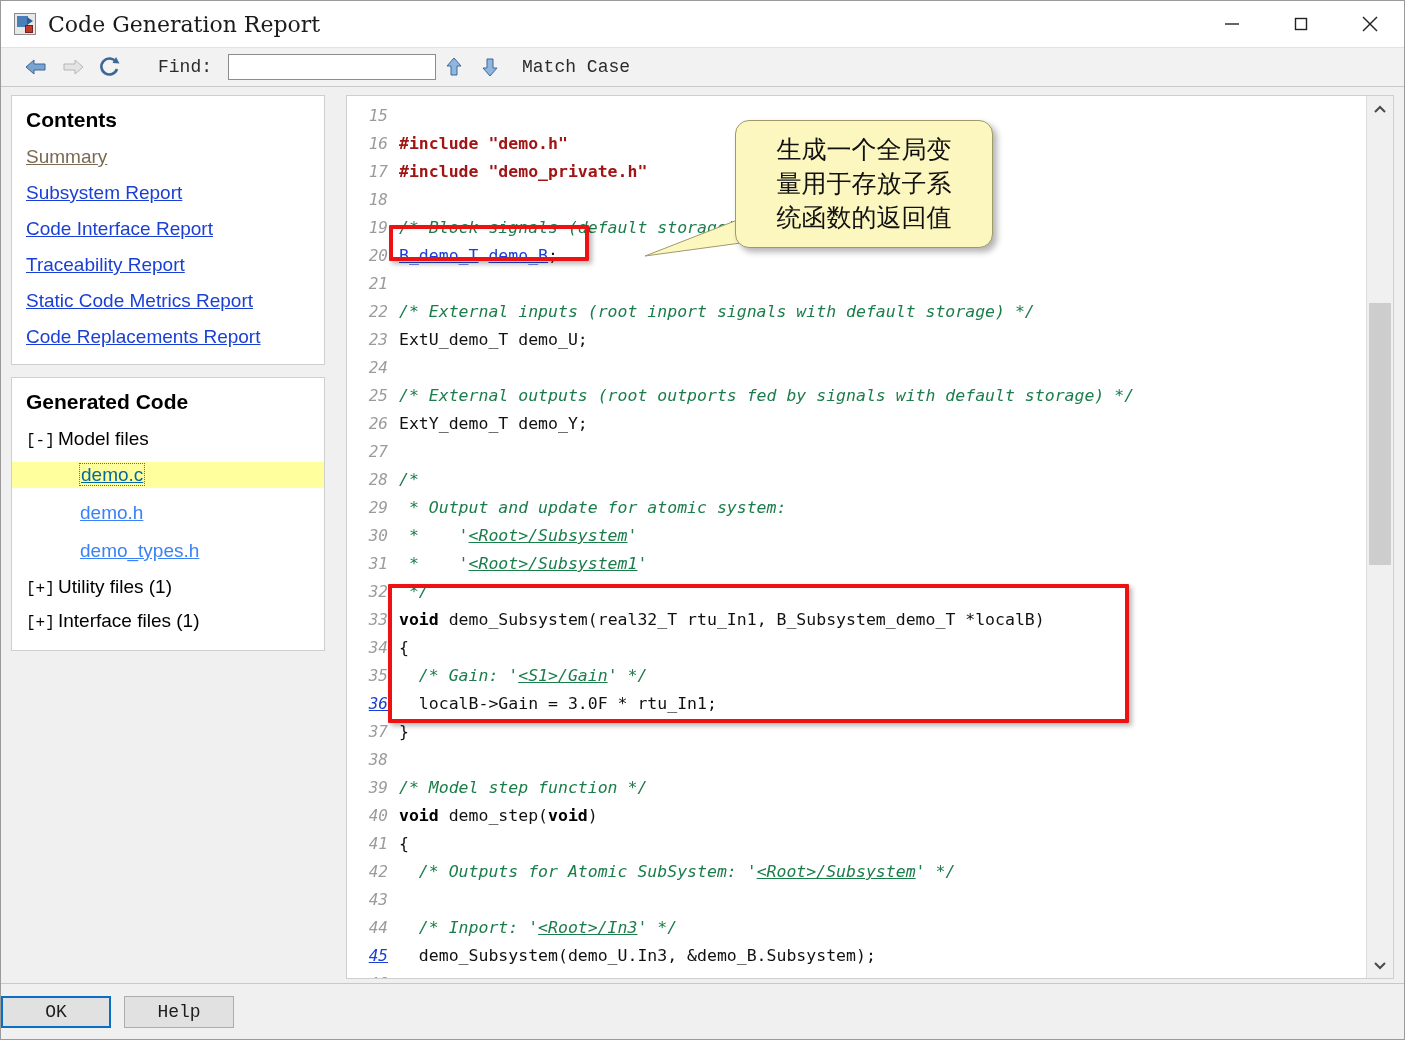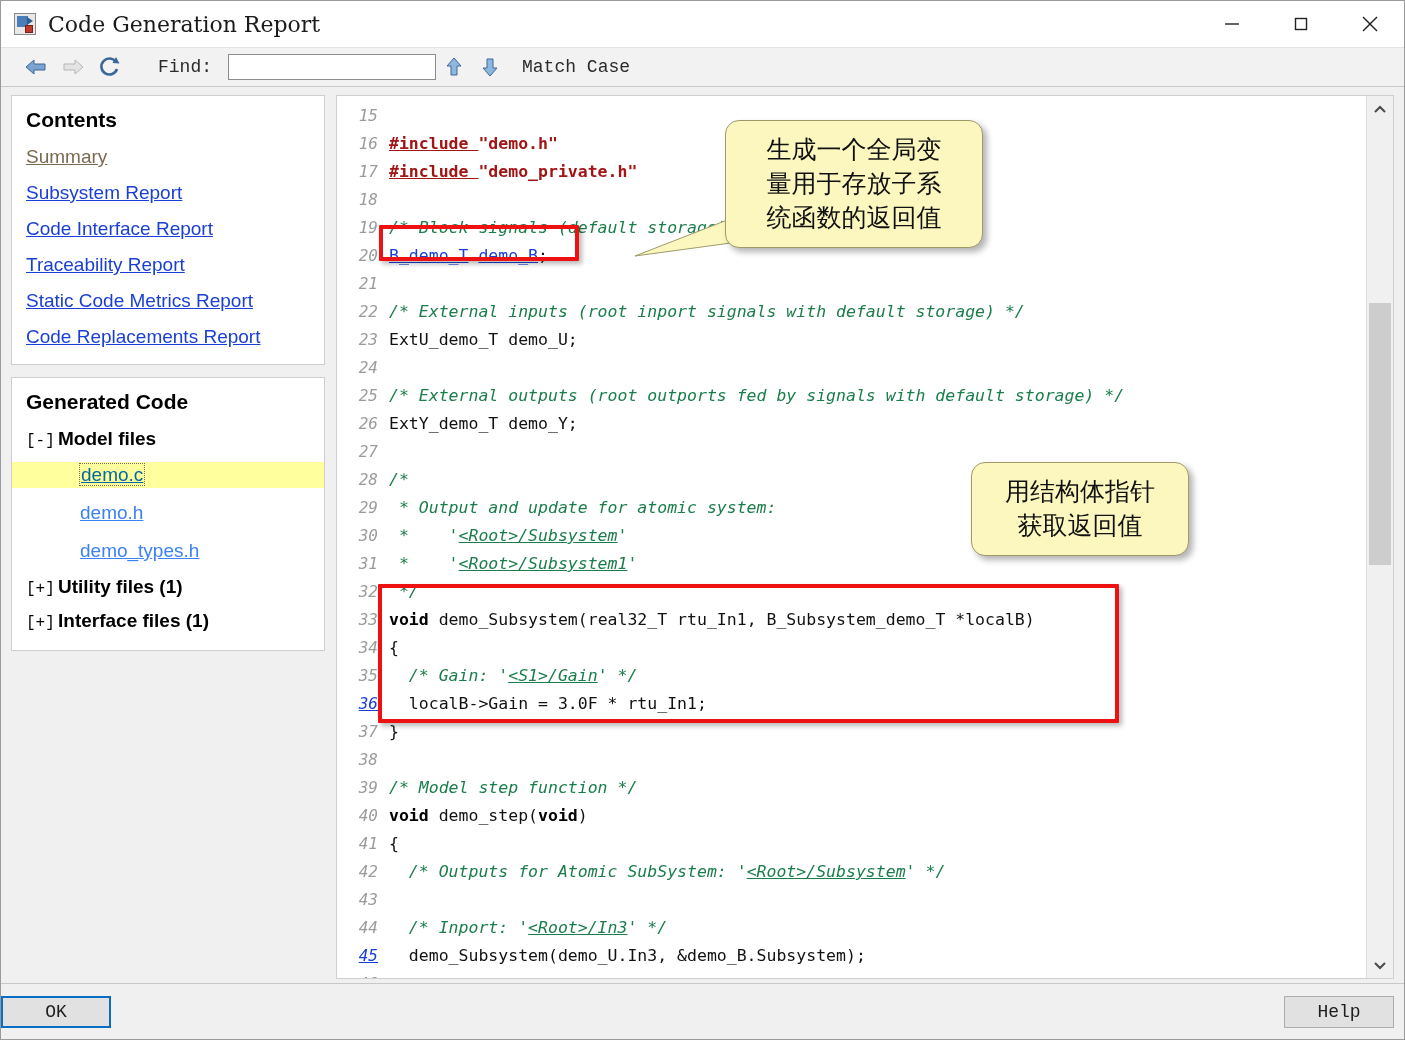--- a/index.html
+++ b/index.html
@@ -118,20 +118,21 @@
     color: #2b2b2b;
   }
 
   
   .body-split {
     flex: 1 1 auto;
     display: flex;
     background: #f0f0f0;
     padding: 8px 10px 4px 10px;
     min-height: 0;
+    gap: 10px;
   }
 
   
   .sidebar {
     width: 325px;
     flex: 0 0 325px;
     background: #f0f0f0;
     display: flex;
     flex-direction: column;
     padding-right: 11px;
@@ -169,21 +170,21 @@
     font-family: "Liberation Sans", sans-serif;
   }
   .tree-toggle {
     font-family: "Liberation Mono", monospace;
     font-size: 16px;
     color: #000;
     width: 32px;
     flex: 0 0 32px;
     cursor: pointer;
   }
-  .tree-label { font-weight: bold; color: #000; }
+  .tree-label { font-weight: normal; color: #000; }
   .file-item {
     margin: 0 0 12px 0;
     padding: 2px 0 2px 54px;
     font-size: 19px;
     font-family: "Liberation Sans", sans-serif;
   }
   .file-item a {
     color: #3b82f6;
     text-decoration: underline;
     cursor: pointer;
@@ -241,21 +242,21 @@
     user-select: none;
   }
   .ln.trace {
     color: #1a3fd4;
     text-decoration: underline;
   }
   .code-txt { white-space: pre; }
   .kw  { color: #000000; font-weight: bold; }
   .cm  { color: #1a7d4a; font-style: italic; }
   .str { color: #a11515; font-weight: bold; }
-  .pp  { color: #a11515; font-weight: bold; text-decoration: underline; }
+  .pp  { color: #a11515; font-weight: bold; }
   .pl  { color: #111111; }
   .lnk { color: #1a3fd4; text-decoration: underline; cursor: pointer; }
   .lnkg { color: #1a7d4a; text-decoration: underline; font-style: italic; cursor: pointer; }
 
   
   .redbox {
     position: absolute;
     border: 4px solid #ee1111;
     box-shadow: 3px 3px 5px rgba(0,0,0,0.28);
     pointer-events: none;
@@ -310,21 +311,21 @@
   }
 
   
   .footer {
     height: 56px;
     flex: 0 0 auto;
     background: #f0f0f0;
     border-top: 1px solid #c8c8c8;
     display: flex;
     align-items: center;
-    justify-content: space-between;
+    justify-content: flex-start;
     padding-right: 10px;
   }
   .btn {
     width: 110px; height: 32px;
     font-family: "Liberation Mono", monospace;
     font-size: 18px;
     color: #1d1d1d;
     background: #e1e1e1;
     border: 1px solid #adadad;
     cursor: pointer;
@@ -447,22 +448,20 @@
         <div class="redbox" style="left:41px; top:488px; width:741px; height:139px;"></div>
 
         <svg class="callout-tail" style="left:298px; top:108px; width:120px; height:60px;" viewBox="0 0 120 60">
           <polygon points="0,52 118,6 118,36" fill="#fcf7bf" stroke="#9f9a6a" stroke-width="1"></polygon>
         </svg>
 
         <div class="callout" style="left:388px; top:24px; width:258px;">生成一个全局变
 量用于存放子系
 统函数的返回值</div>
 
-        <div class="callout" style="left:634px; top:366px; width:218px;">用结构体指针
-获取返回值</div>
       </div>
 
       <div class="vscroll">
         <div class="sb-btn">
           <svg width="14" height="10" viewBox="0 0 14 10">
               <polyline points="2,7 7,2 12,7" fill="none" stroke="#4a4a4a" stroke-width="2"></polyline>
             </svg>
         </div>
         <div class="sb-track">
           <div class="sb-thumb"></div>

